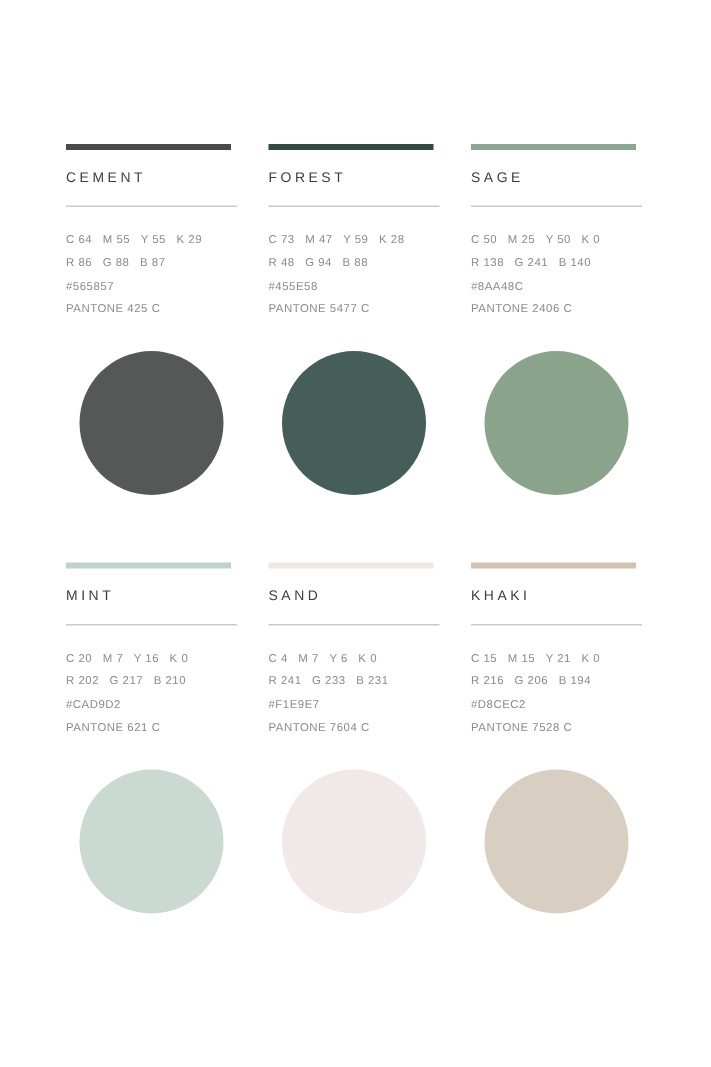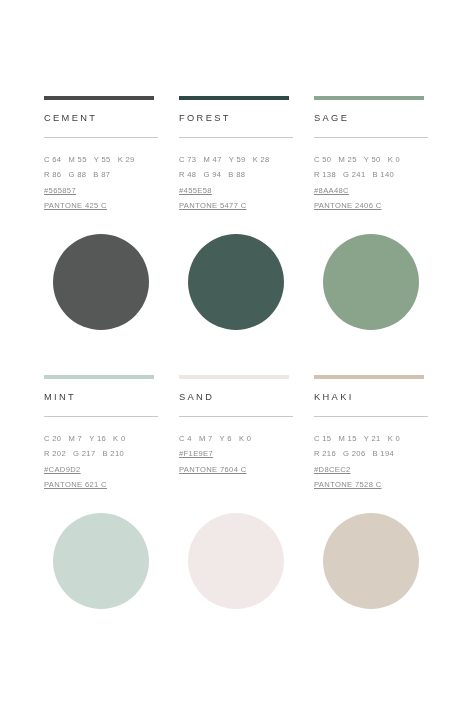--- a/index.html
+++ b/index.html
@@ -65,21 +65,20 @@
     list-style: none;
     padding: 0;
   }
 
   .spec-line {
     font-size: 7.6px;
     color: #8b8b8b;
     letter-spacing: 0.35px;
     line-height: 15.4px;
     white-space: nowrap;
-    text-decoration: underline;
   }
 
   .spec-line .seg {
     display: inline-block;
   }
   .spec-line .seg + .seg {
     margin-left: 7px;
   }
 
   .color-circle {
@@ -148,20 +147,21 @@
       </ul>
       <div class="color-circle" style="background-color: rgb(202, 217, 210);"></div>
     </div>
 
     <div class="swatch-card">
       <span class="accent-bar" style="background-color: rgb(239, 231, 228);"></span>
       <div class="swatch-title">SAND</div>
       <div class="divider"></div>
       <ul class="spec-list">
         <li class="spec-line"><span class="seg">C 4</span><span class="seg">M 7</span><span class="seg">Y 6</span><span class="seg">K 0</span></li>
+        <li class="spec-line"><span class="seg">R 241</span><span class="seg">G 233</span><span class="seg">B 231</span></li>
         <li class="spec-line">#F1E9E7</li>
         <li class="spec-line">PANTONE 7604 C</li>
       </ul>
       <div class="color-circle" style="background-color: rgb(241, 233, 231);"></div>
     </div>
 
     <div class="swatch-card">
       <span class="accent-bar" style="background-color: rgb(210, 195, 176);"></span>
       <div class="swatch-title">KHAKI</div>
       <div class="divider"></div>

